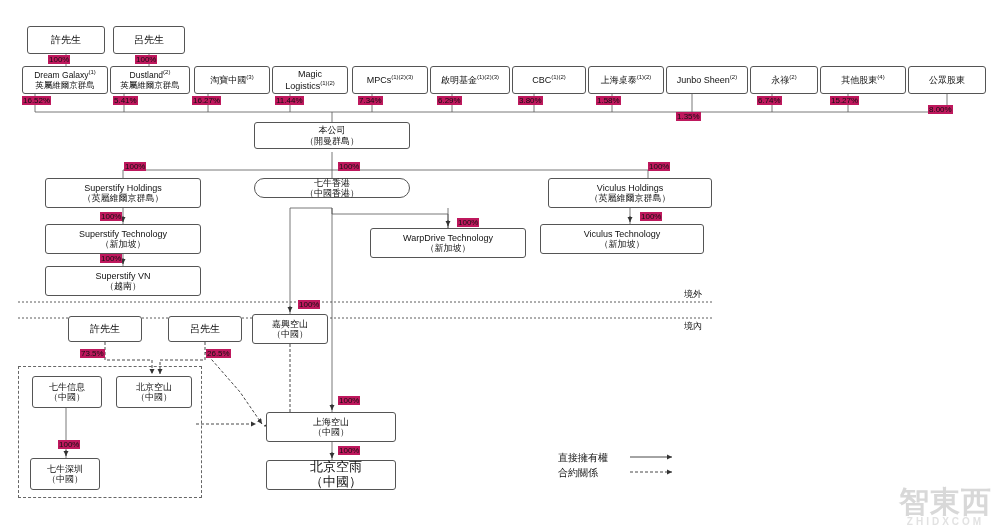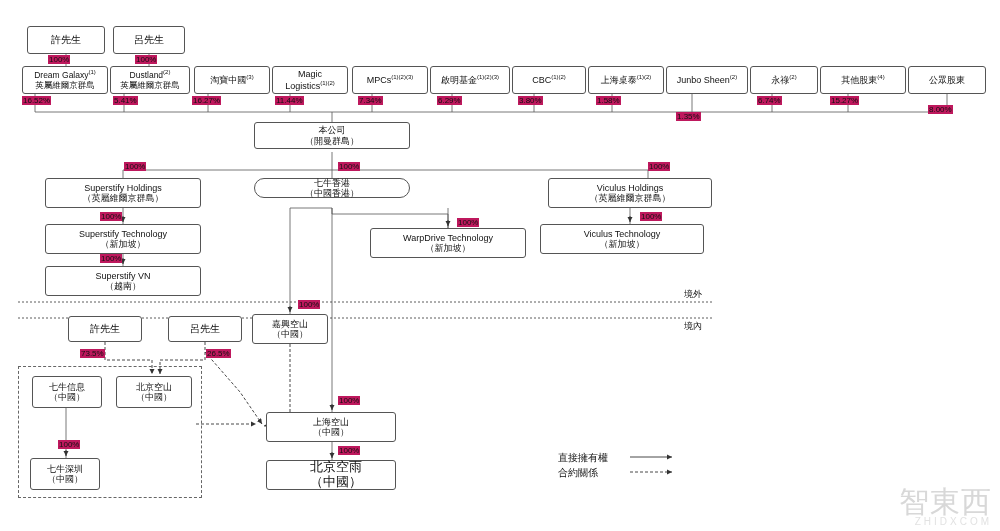--- a/index.html
+++ b/index.html
@@ -70,23 +70,23 @@
     position: absolute;
     font-size: 10px;
     color: #111111;
     white-space: nowrap;
     text-align: right;
   }
   .watermark {
     position: absolute;
     right: 8px;
     bottom: 4px;
-    text-align: right;
+    text-align: center;
     color: #d8d8d8;
-    font-weight: normal;
+    font-weight: bold;
     letter-spacing: 1px;
     line-height: 1;
     user-select: none;
   }
   .watermark .wm1 {
     font-size: 30px;
   }
   .watermark .wm2 {
     font-size: 10px;
     letter-spacing: 3px;

